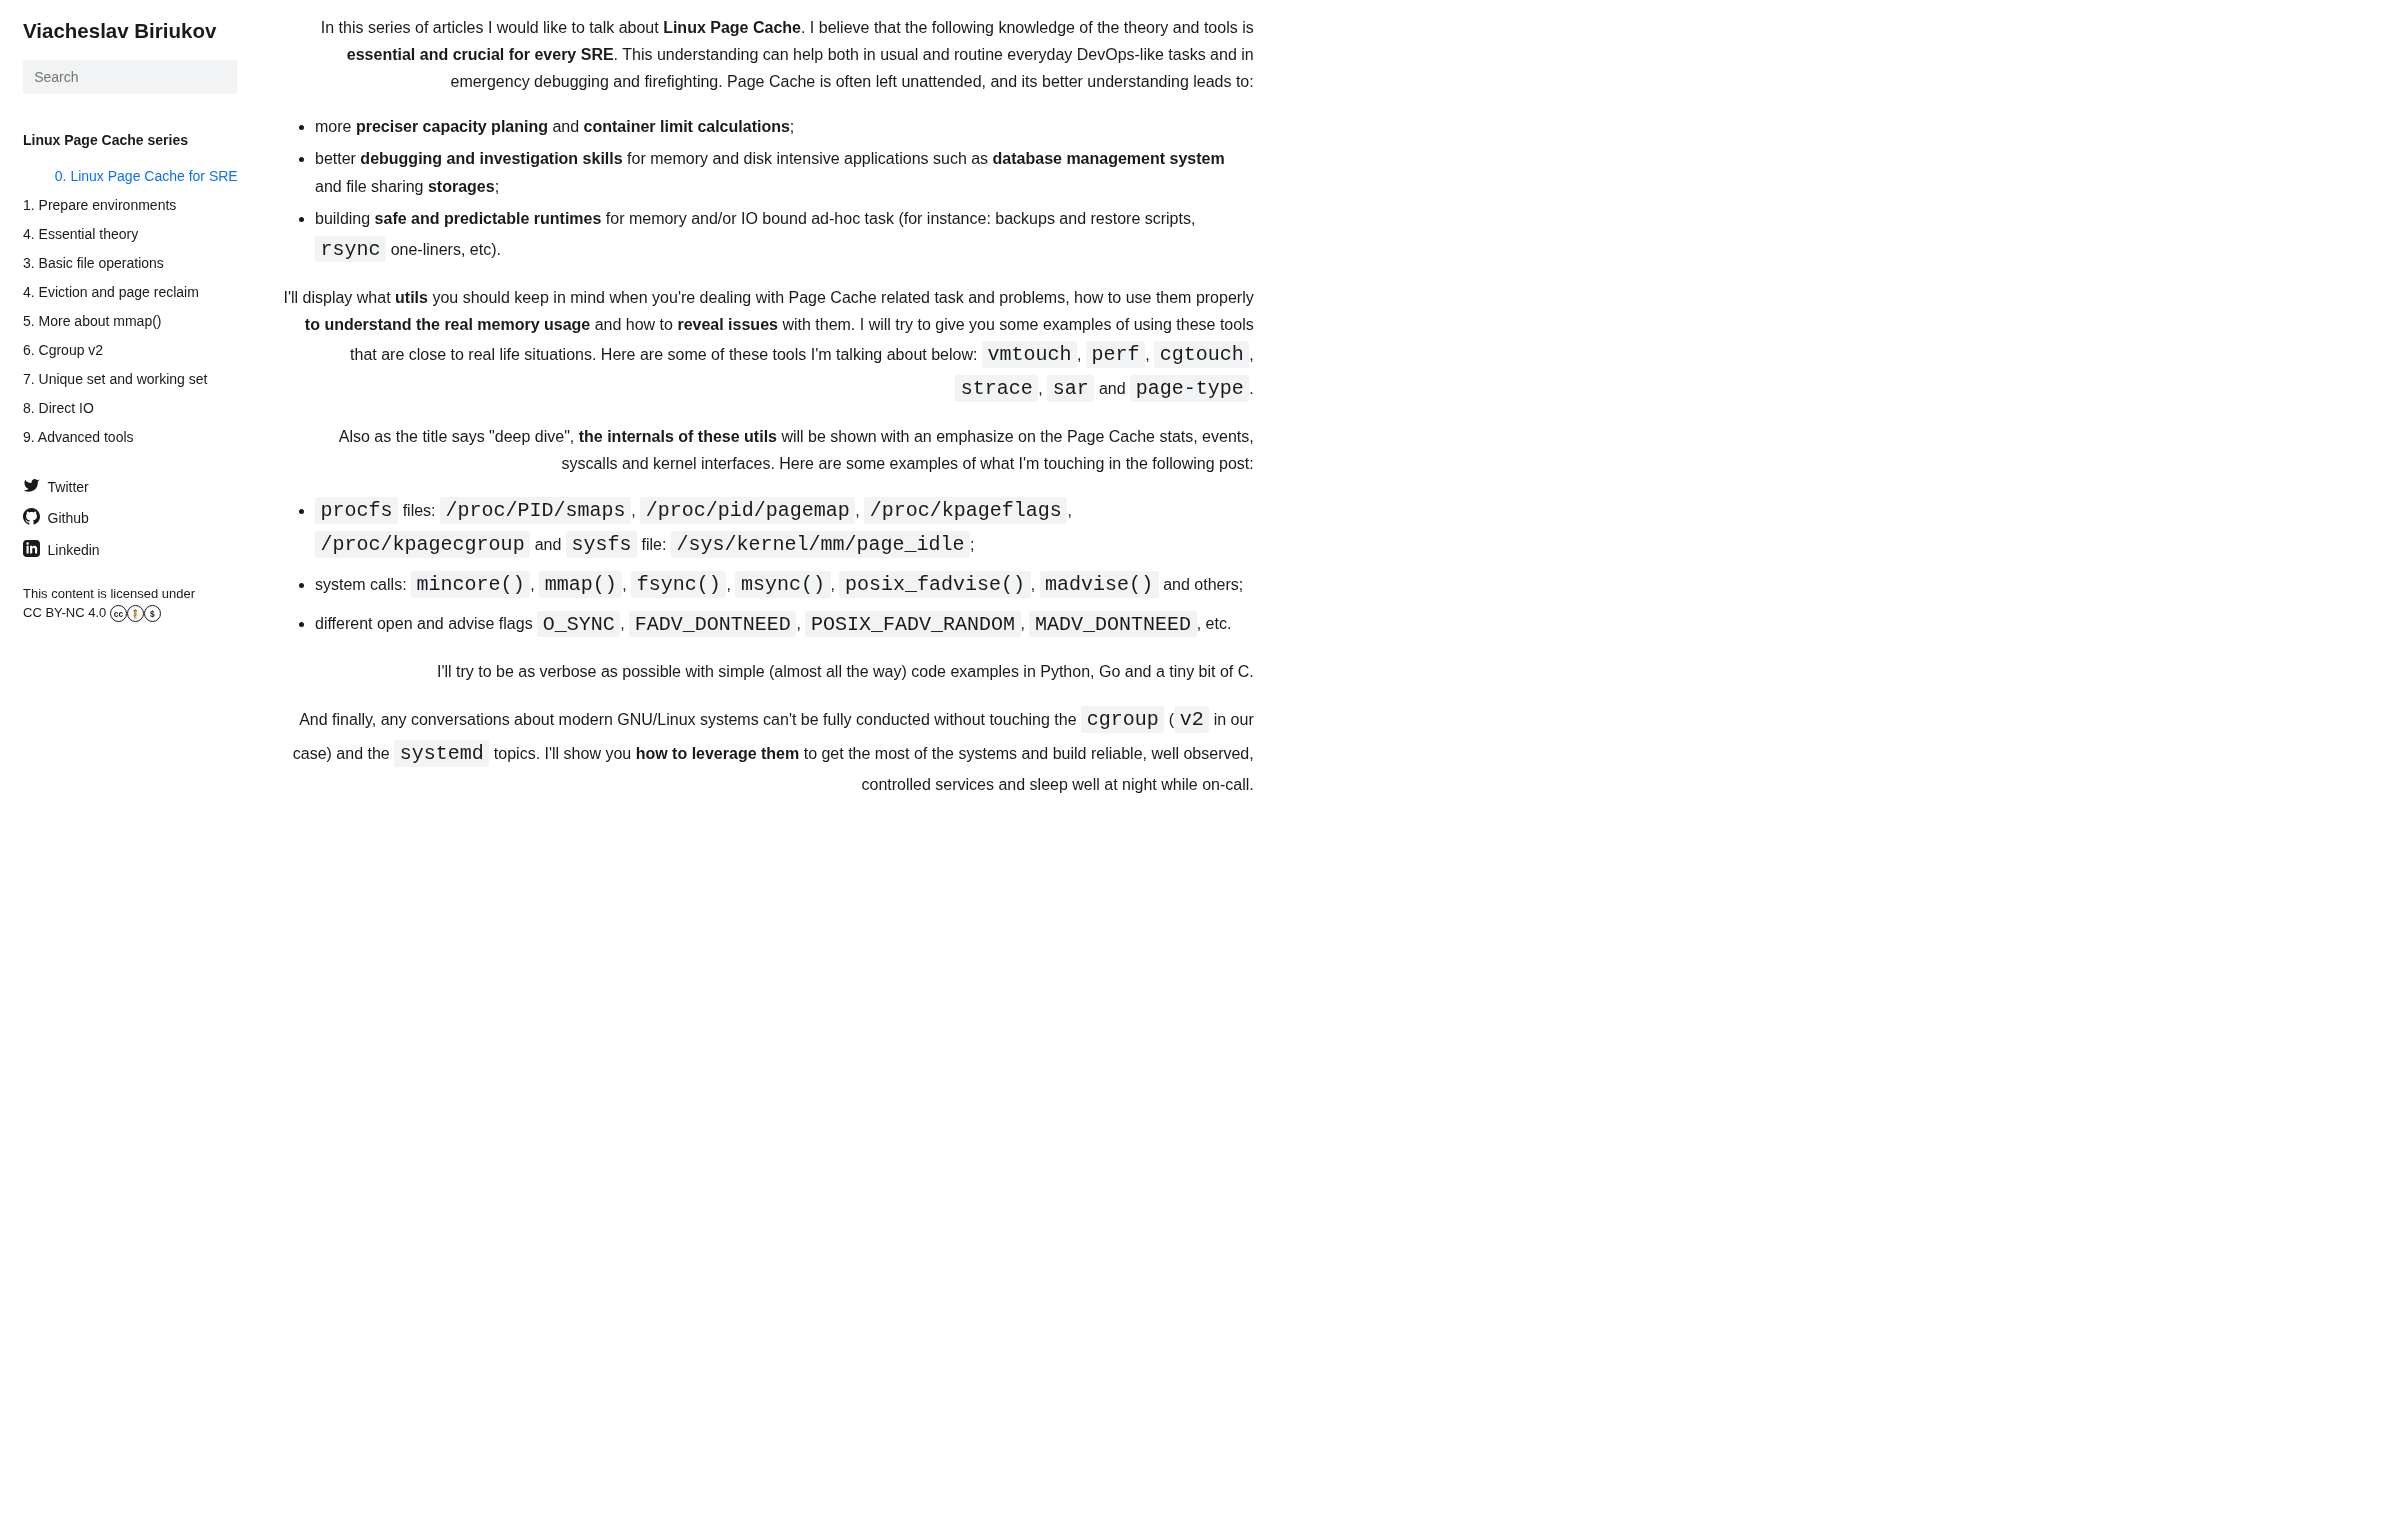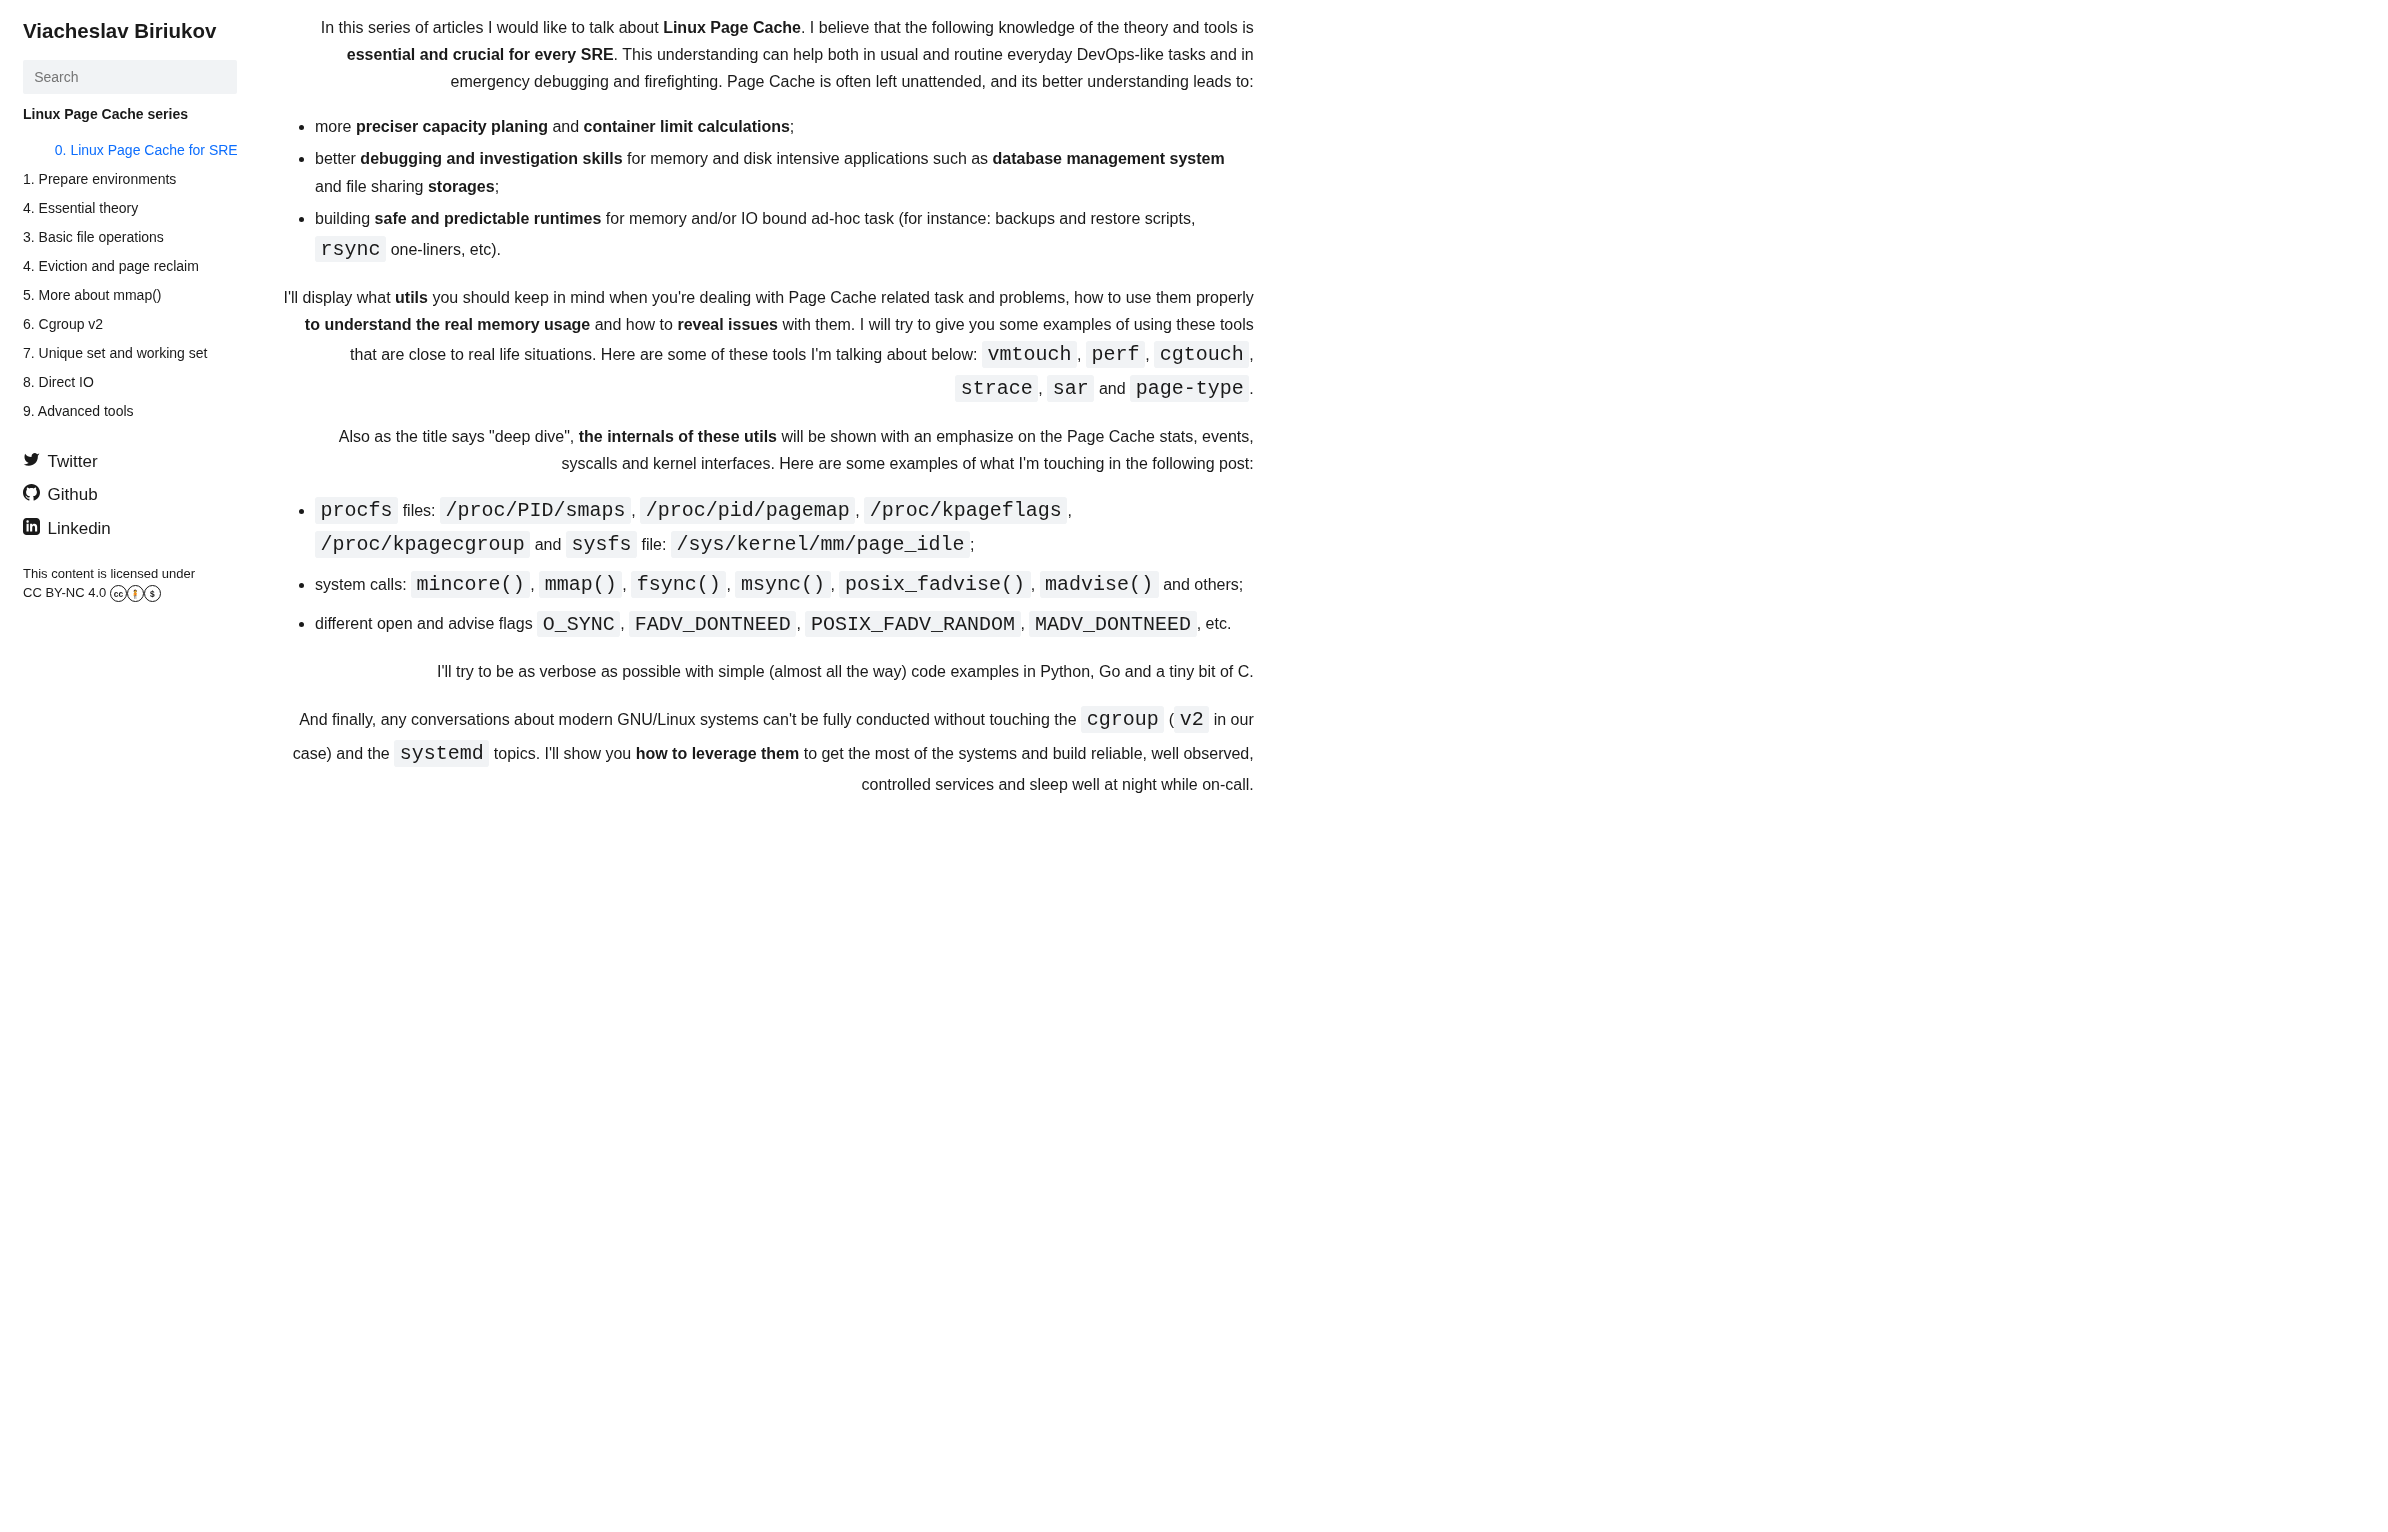--- a/index.html
+++ b/index.html
@@ -21,33 +21,33 @@
   margin-bottom: 17px;
   cursor: pointer;
 }
 .search-box {
   width: 214px;
   padding: 9.3px 11.2px;
   border: none;
   background: #f1f3f5;
   font-size: 14px;
   color: #6c757d;
-  margin-bottom: 12px;
+  margin-bottom: 38px;
   border-radius: 1.9px;
 }
 .series-title {
   font-size: 14px;
   font-weight: 700;
   margin-bottom: 13px;
 }
 .nav-list { list-style: none; margin-bottom: 20.5px; }
 .nav-list li { font-size: 14px; padding: 6.5px 0; cursor: pointer; }
 .nav-list li.active { color: #0d6efd; text-align: right; }
 .social-list { list-style: none; margin-bottom: 18.6px; }
-.social-list li { font-size: 17px; padding: 5.6px 0; cursor: pointer; display: flex; align-items: center; gap: 7.5px; }
+.social-list li { font-size: 14px; padding: 5.6px 0; cursor: pointer; display: flex; align-items: center; gap: 7.5px; }
 .social-list svg { width: 17px; height: 17px; fill: #1a1a1a; }
 .license { font-size: 13px; line-height: 1.5; }
 .license-icons { display: inline-flex; gap: 0; vertical-align: middle; }
 .license-icons span {
   display: inline-flex; align-items: center; justify-content: center;
   width: 17px; height: 17px; border: 1.9px solid #1a1a1a; border-radius: 50%;
   font-size: 8.4px; font-weight: 700;
 }
 .main {
   flex: 1;

